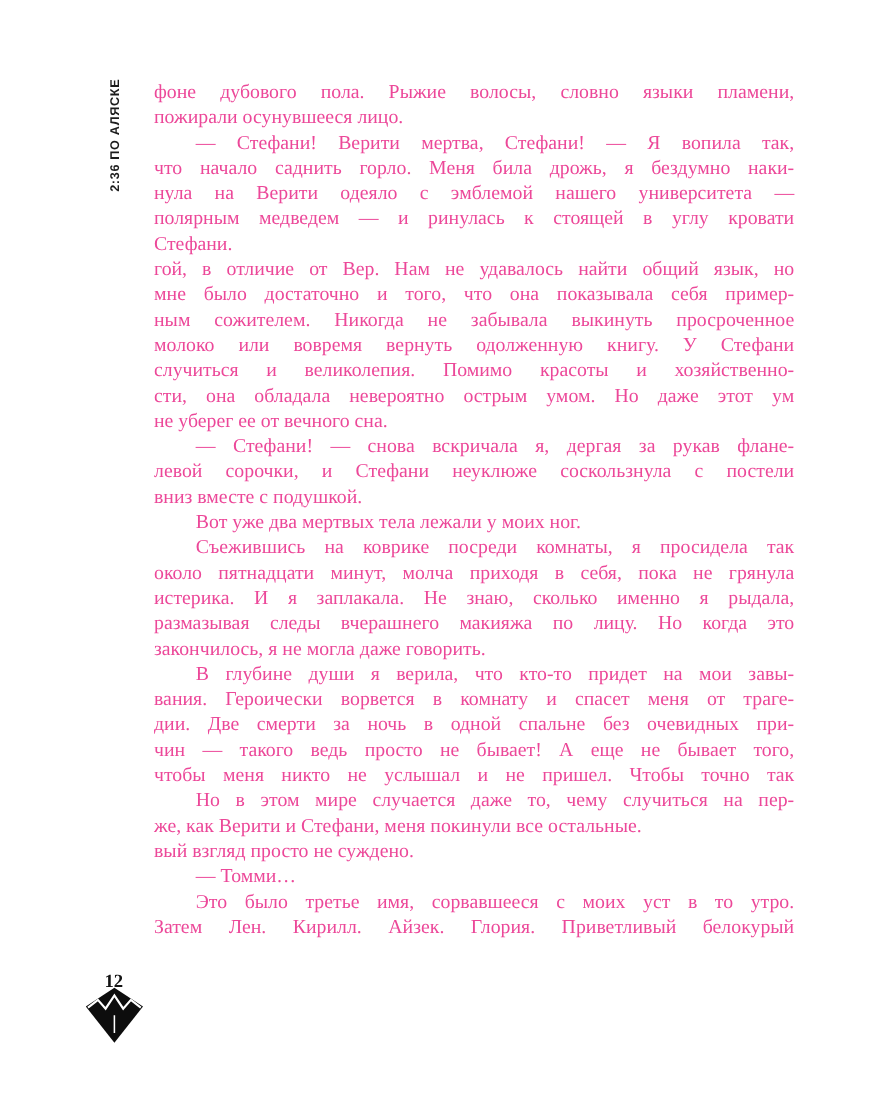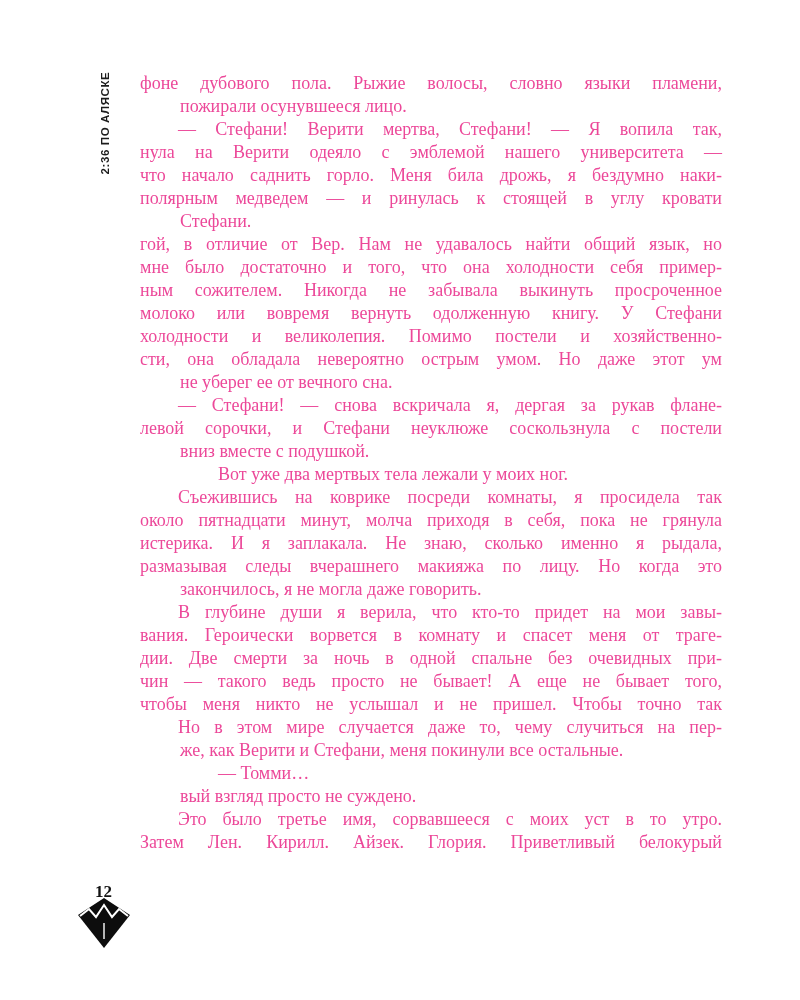--- a/index.html
+++ b/index.html
@@ -38,21 +38,20 @@
     line-height: 23px;
     color: #ec4899;
   }
   .line {
     text-align: justify;
     text-align-last: justify;
     white-space: normal;
   }
   .line.para-end {
     text-align-last: left;
-    margin-left: 40px;
   }
   .line.indent {
     text-indent: 38px;
   }
   .page-number {
     position: absolute;
     left: 95px;
     top: 882px;
     font-size: 17px;
     font-weight: bold;
@@ -75,49 +74,49 @@
 <body>
 
 <div class="book-page">
 
   <div class="side-title">2:36 ПО АЛЯСКЕ</div>
 
   <div class="body-text">
       <div class="line">фоне дубового пола. Рыжие волосы, словно языки пламени,</div>
       <div class="line para-end">пожирали осунувшееся лицо.</div>
       <div class="line indent">— Стефани! Верити мертва, Стефани! — Я вопила так,</div>
+      <div class="line">что начало саднить горло. Меня била дрожь, я бездумно наки-</div>
       <div class="line">нула на Верити одеяло с эмблемой нашего университета —</div>
-      <div class="line">что начало саднить горло. Меня била дрожь, я бездумно наки-</div>
       <div class="line">полярным медведем — и ринулась к стоящей в углу кровати</div>
       <div class="line para-end">Стефани.</div>
       <div class="line">гой, в отличие от Вер. Нам не удавалось найти общий язык, но</div>
-      <div class="line">мне было достаточно и того, что она холодности себя пример-</div>
+      <div class="line">мне было достаточно и того, что она показывала себя пример-</div>
       <div class="line">ным сожителем. Никогда не забывала выкинуть просроченное</div>
       <div class="line">молоко или вовремя вернуть одолженную книгу. У Стефани</div>
-      <div class="line">холодности и великолепия. Помимо постели и хозяйственно-</div>
+      <div class="line">случиться и великолепия. Помимо красоты и хозяйственно-</div>
       <div class="line">сти, она обладала невероятно острым умом. Но даже этот ум</div>
       <div class="line para-end">не уберег ее от вечного сна.</div>
       <div class="line indent">— Стефани! — снова вскричала я, дергая за рукав флане-</div>
       <div class="line">левой сорочки, и Стефани неуклюже соскользнула с постели</div>
       <div class="line para-end">вниз вместе с подушкой.</div>
       <div class="line indent para-end">Вот уже два мертвых тела лежали у моих ног.</div>
       <div class="line indent">Съежившись на коврике посреди комнаты, я просидела так</div>
       <div class="line">около пятнадцати минут, молча приходя в себя, пока не грянула</div>
       <div class="line">истерика. И я заплакала. Не знаю, сколько именно я рыдала,</div>
       <div class="line">размазывая следы вчерашнего макияжа по лицу. Но когда это</div>
       <div class="line para-end">закончилось, я не могла даже говорить.</div>
       <div class="line indent">В глубине души я верила, что кто-то придет на мои завы-</div>
       <div class="line">вания. Героически ворвется в комнату и спасет меня от траге-</div>
       <div class="line">дии. Две смерти за ночь в одной спальне без очевидных при-</div>
       <div class="line">чин — такого ведь просто не бывает! А еще не бывает того,</div>
       <div class="line">чтобы меня никто не услышал и не пришел. Чтобы точно так</div>
       <div class="line indent">Но в этом мире случается даже то, чему случиться на пер-</div>
       <div class="line para-end">же, как Верити и Стефани, меня покинули все остальные.</div>
+      <div class="line para-end">вый взгляд просто не суждено.</div>
       <div class="line indent para-end">— Томми…</div>
-      <div class="line para-end">вый взгляд просто не суждено.</div>
       <div class="line indent">Это было третье имя, сорвавшееся с моих уст в то утро.</div>
       <div class="line">Затем Лен. Кирилл. Айзек. Глория. Приветливый белокурый</div>
     </div>
 
   <div class="page-number">12</div>
 
   <div class="emblem">
     <svg viewBox="0 0 54 52" xmlns="http://www.w3.org/2000/svg" aria-hidden="true">
       <polygon points="27,1 53,18 27,51 1,18" fill="#0d0d0d"></polygon>
       <polyline points="3,19 12,12 19,20 27,8 35,20 42,12 51,19" stroke="#ffffff" stroke-width="2" fill="none"></polyline>

